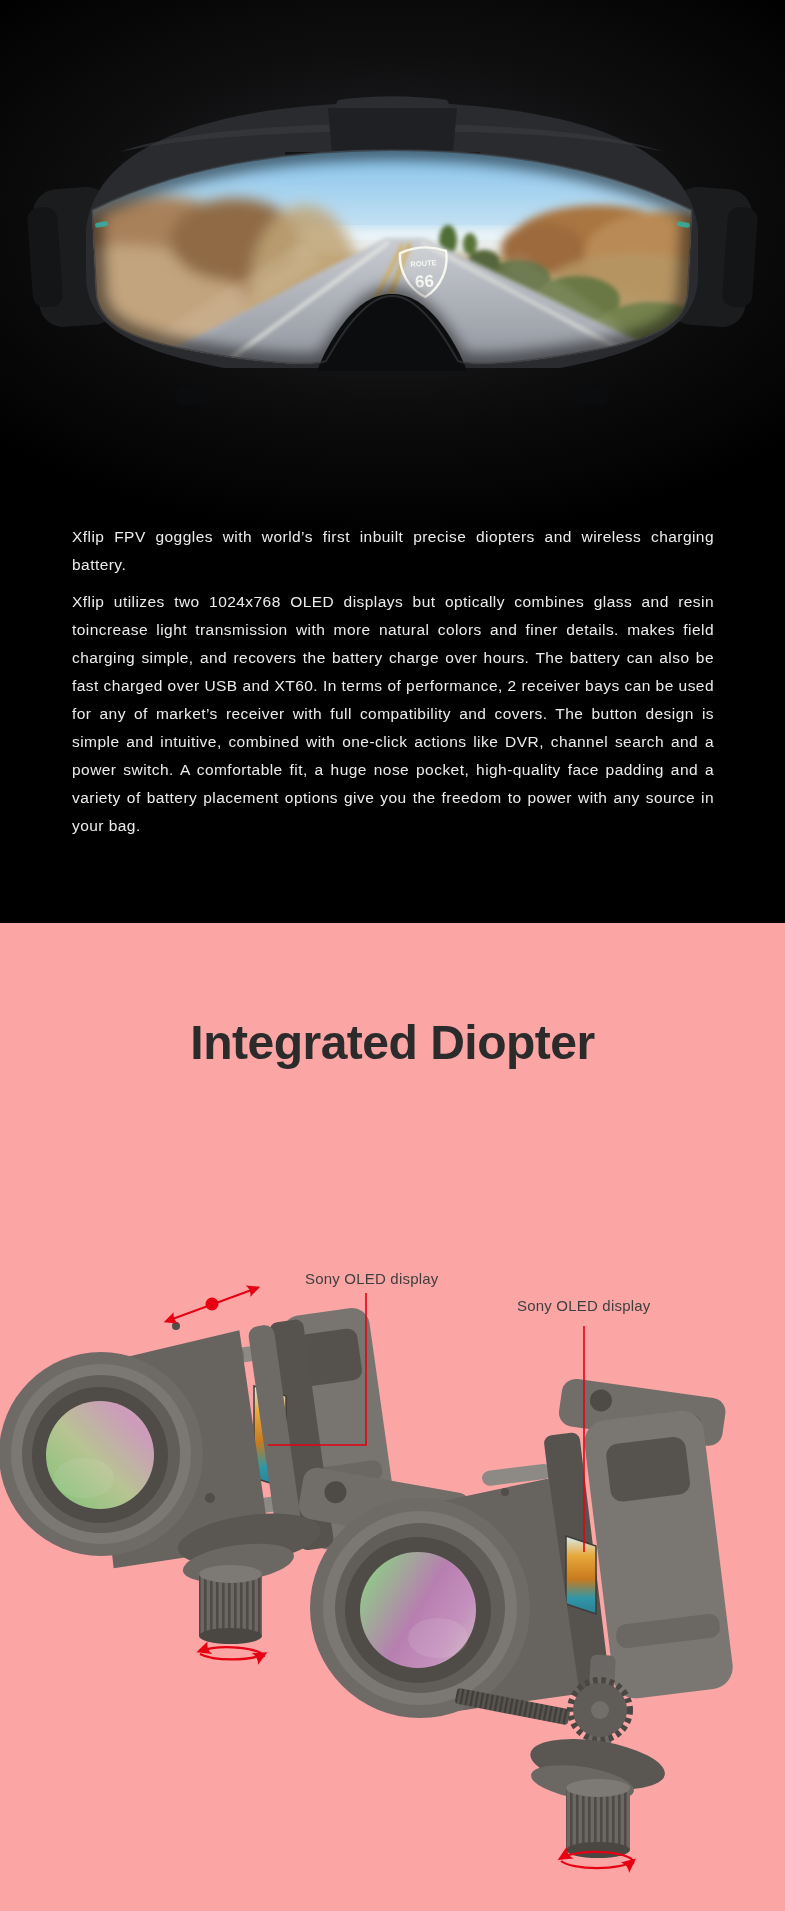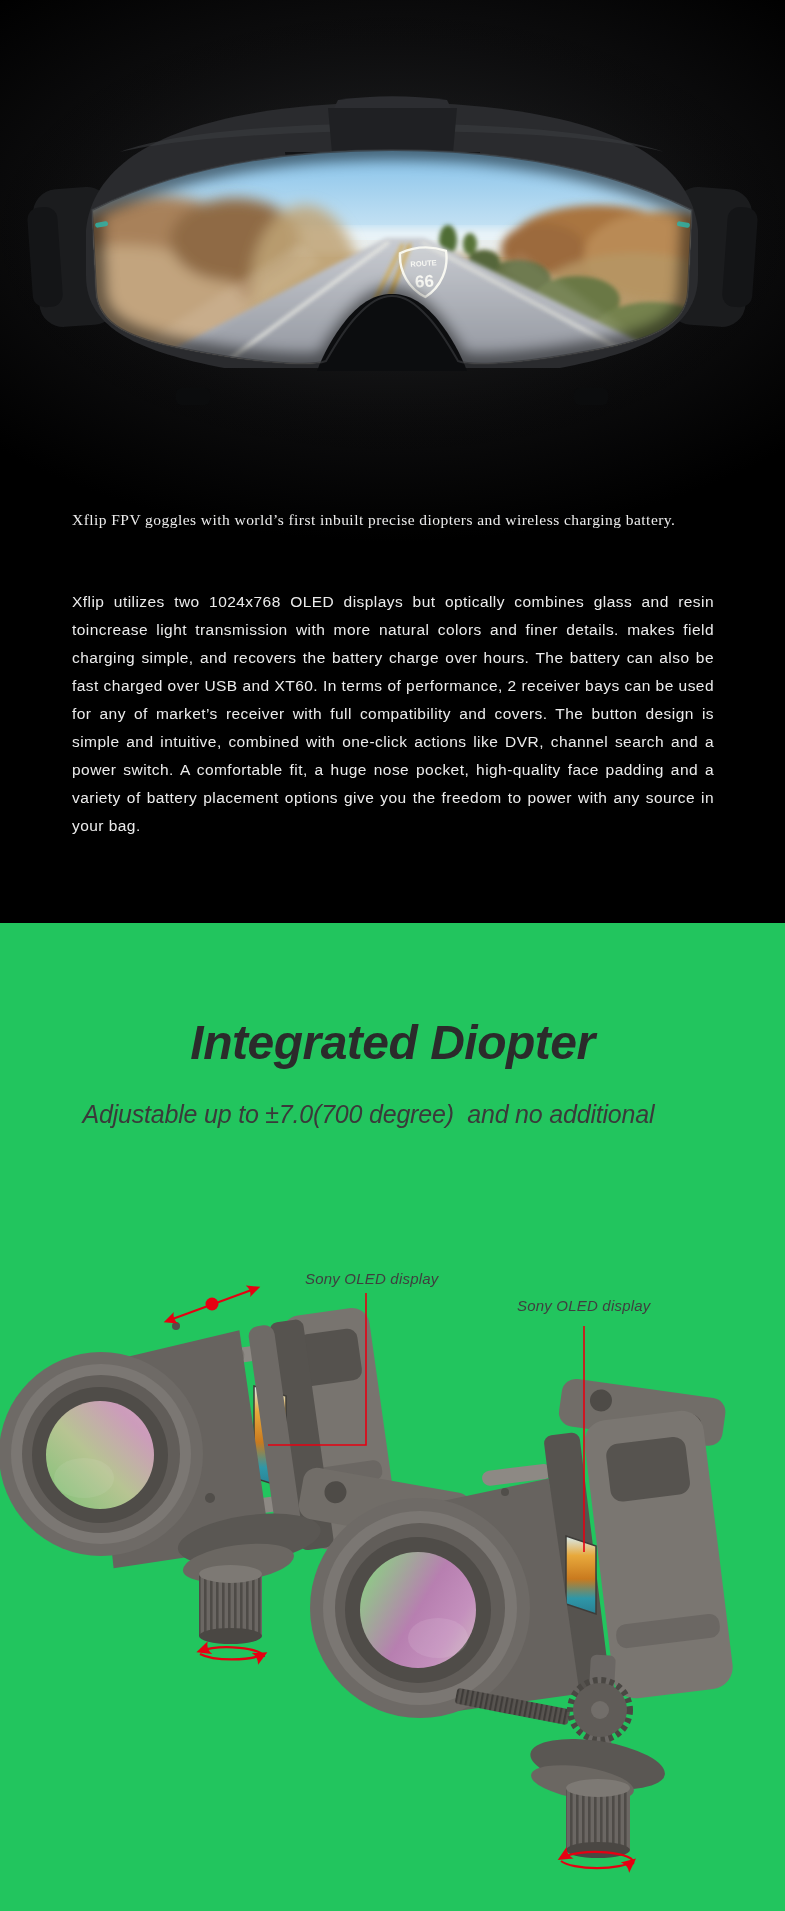--- a/index.html
+++ b/index.html
@@ -13,25 +13,25 @@
     position:absolute; top:0; left:0; width:785px; height:923px;
     background:#000 radial-gradient(ellipse 560px 320px at 50% 24%, #232426 0%, #0c0c0d 62%, #000 100%);
     overflow:hidden;
   }
   .hero-art { position:absolute; top:0; left:0; }
   .para {
     position:absolute; left:72px; width:642px;
     color:#ececec; font-size:15.5px; line-height:28px; letter-spacing:0.45px;
     text-align:justify; text-align-last:left;
   }
-  .para.p1 { top:506px;font-family:Liberation Serif, serif; }
+  .para.p1 { top:523px; }
   .para.p2 { top:558px;margin-top:30px; }
   
   .diopter {
-    position:absolute; top:923px; left:0; width:785px; height:988px; background:#22c55e;font-style:italic;
+    position:absolute; top:923px; left:0; width:785px; height:988px; background:#fca5a5;
   }
   .diopter h1 {
     margin-top:92px; text-align:center;
     font-size:48px; font-weight:700; color:#2b2b2b; letter-spacing:-0.5px;
   }
   .subtitle {
     margin:24px auto 0; width:640px; padding-left:10px;
     color:#3a3a3a; font-size:25px; line-height:40px; letter-spacing:-0.2px;
   }
   .subtitle div { white-space:pre; }
@@ -146,21 +146,20 @@
     <rect x="574" y="388" width="34" height="17" rx="5" fill="#0b0c0d"></rect>
   </svg>
 
   <p class="para p1">Xflip FPV goggles with world’s first inbuilt precise diopters and wireless charging battery.</p>
   <p class="para p2">Xflip utilizes two 1024x768 OLED displays but optically combines glass and resin toincrease light transmission with more natural colors and finer details. makes field charging simple, and recovers the battery charge over hours. The battery can also be fast charged over USB and XT60.  In terms of performance, 2 receiver bays can be used for any of market’s receiver with full compatibility and covers. The button design is simple and intuitive, combined with one-click actions like DVR, channel search and a power switch. A comfortable fit, a huge nose pocket, high-quality face padding and a variety of battery placement options give you the freedom to power with any source in your bag.</p>
 </section>
 
 <section class="diopter">
   <h1>Integrated Diopter</h1>
   <div class="subtitle">
-    <div>Adjustable up to ±7.0(700 degree)  and no additional</div>
   </div>
 
   <svg class="diagram" width="785" height="660" viewBox="0 0 785 660">
     <defs>
       <linearGradient id="glassL" x1="0" y1="1" x2="1" y2="0">
         <stop offset="0" stop-color="#7dc276"></stop>
           <stop offset="0.45" stop-color="#b7c492"></stop>
         <stop offset="0.8" stop-color="#cc9cba"></stop>
           <stop offset="1" stop-color="#d3a2c4"></stop>
       </linearGradient>

